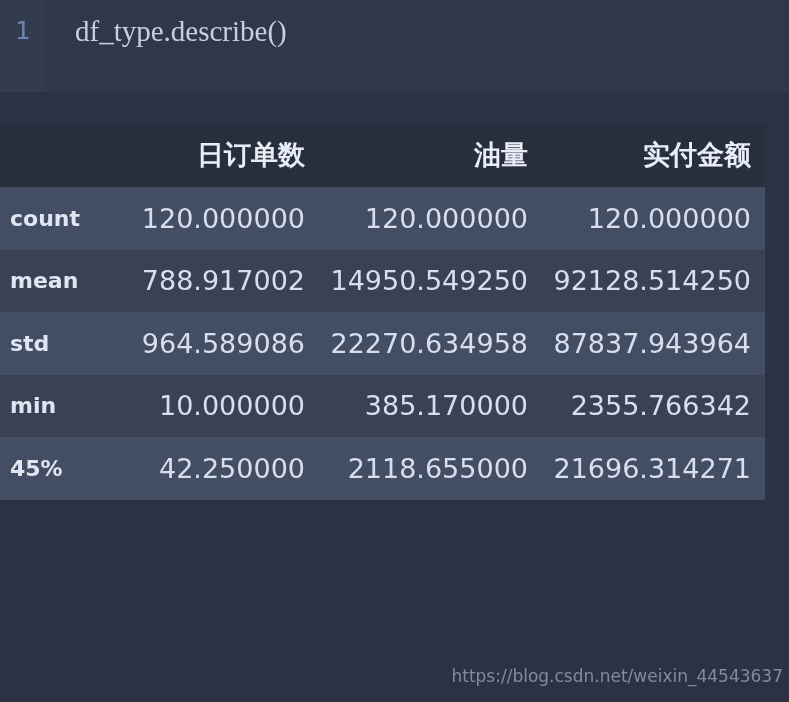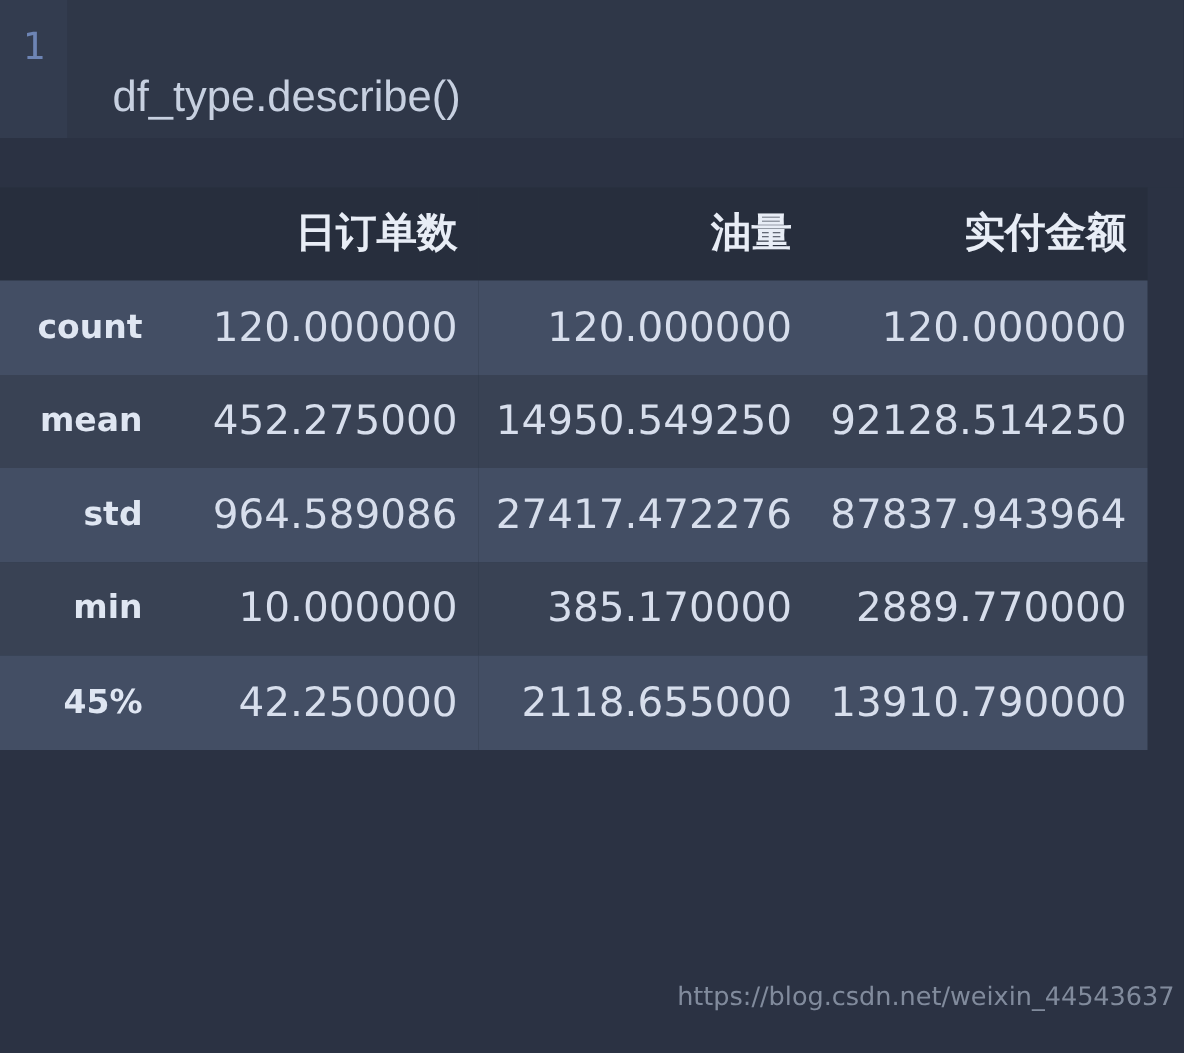--- a/index.html
+++ b/index.html
@@ -39,27 +39,26 @@
     user-select: none;
   }
   .code-body {
     flex: 1;
     height: 92px;
     background: #2f3748;
     padding: 14px 0 0 30px;
     box-sizing: border-box;
   }
   .code-line {
-    font-family: Liberation Sans, sans-serif;
+    font-family: Liberation Serif, serif;
     font-size: 29px;
     line-height: 34px;
     color: #c7d0e0;
     white-space: pre;
     letter-spacing: 0px;
-    margin-top: 34px;
   }
 
   
   .cell-gap {
     position: absolute;
     left: 0; top: 92px;
     width: 789px;
     height: 33px;
     background: #2b3243;
   }
@@ -93,21 +92,21 @@
     white-space: nowrap;
   }
   table.df thead th.idx-head {
     background: #272e3d;
   }
 
   table.df tbody th.row-index {
     color: #dfe6f2;
     font-size: 22px;
     font-weight: bold;
-    text-align: right;
+    text-align: left;
     padding-left: 10px;
     white-space: nowrap;
   }
   table.df tbody td {
     color: #d7deec;
     font-size: 27px;
     font-weight: 400;
     text-align: right;
     padding-right: 14px;
     white-space: nowrap;
@@ -115,21 +114,21 @@
   }
   table.df tbody tr { height: 62.5px; }
   table.df tbody tr.odd  th, table.df tbody tr.odd  td { background: #434e64; }
   table.df tbody tr.even th, table.df tbody tr.even td { background: #39425４; }
   table.df tbody tr.even th, table.df tbody tr.even td { background: #394254; }
 
   
   .watermark {
     position: absolute;
     right: 6px;
-    bottom: 27px;
+    bottom: 16px;
     color: #9aa4b6;
     opacity: 0.78;
     font-size: 17px;
     font-family: "DejaVu Sans", "Liberation Sans", sans-serif;
     letter-spacing: 0px;
     white-space: nowrap;
     pointer-events: none;
   }
 </style>
 </head>
@@ -164,39 +163,39 @@
     </thead>
     <tbody>
       <tr class="odd">
         <th class="row-index">count</th>
         <td>120.000000</td>
         <td>120.000000</td>
         <td>120.000000</td>
       </tr>
       <tr class="even">
         <th class="row-index">mean</th>
-        <td>452.275000</td>
+        <td>788.917002</td>
         <td>14950.549250</td>
         <td>92128.514250</td>
       </tr>
       <tr class="odd">
         <th class="row-index">std</th>
         <td>964.589086</td>
-        <td>27417.472276</td>
+        <td>22270.634958</td>
         <td>87837.943964</td>
       </tr>
       <tr class="even">
         <th class="row-index">min</th>
         <td>10.000000</td>
         <td>385.170000</td>
-        <td>2889.770000</td>
+        <td>2355.766342</td>
       </tr>
       <tr class="odd">
         <th class="row-index">45%</th>
         <td>42.250000</td>
         <td>2118.655000</td>
-        <td>13910.790000</td>
+        <td>21696.314271</td>
       </tr>
     </tbody>
   </table>
 </div>
 
 <div class="watermark">https://blog.csdn.net/weixin_44543637</div>
 
 </body></html>

